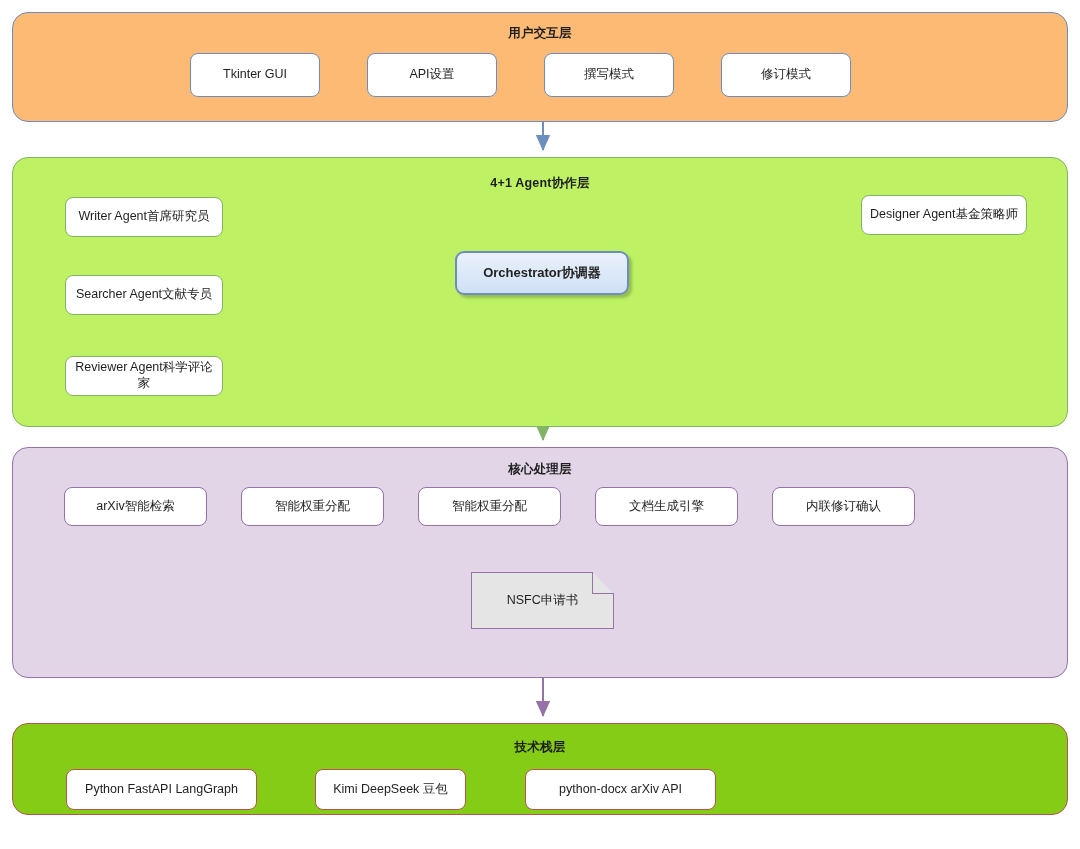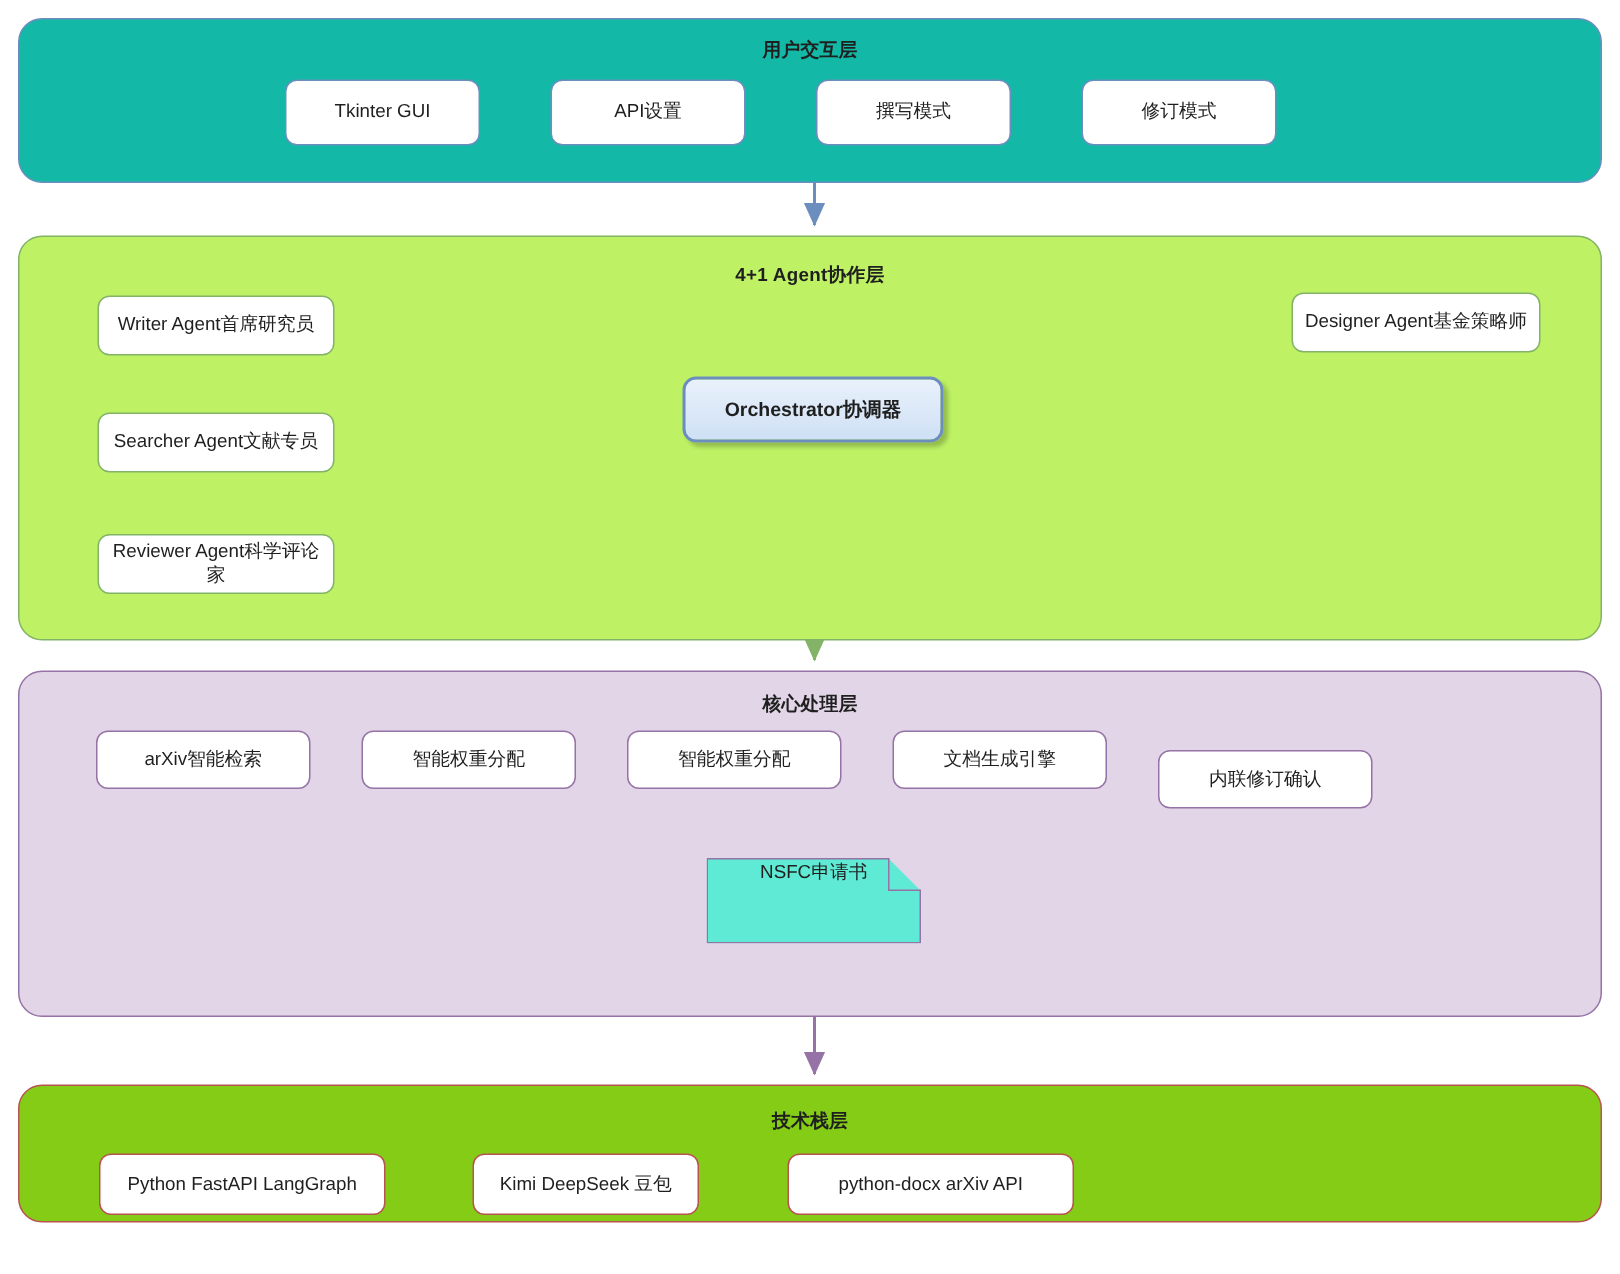--- a/index.html
+++ b/index.html
@@ -31,21 +31,21 @@
     left: 0;
     right: 0;
     text-align: center;
     font-weight: bold;
     font-size: 12.5px;
     color: #1f1f1f;
     letter-spacing: .2px;
   }
 
   .layer-ui      { left:12px;  top:12px;  width:1056px; height:110px;
-                   background:#14b8a6; border:1.6px solid #6c8ebf; }
+                   background:#fdba74; border:1.6px solid #6c8ebf; }
   .layer-agent   { left:12px;  top:157px; width:1056px; height:270px;
                    background:#bef264; border:1.6px solid #82b366; }
   .layer-core    { left:12px;  top:447px; width:1056px; height:231px;
                    background:#e1d5e7; border:1.6px solid #9673a6; }
   .layer-tech    { left:12px;  top:723px; width:1056px; height:92px;
                    background:#84cc16; border:1.6px solid #b85450; }
 
   
   .node {
     position: absolute;
@@ -74,24 +74,24 @@
     background: linear-gradient(180deg, #e9f1fb 0%, #cfe0f5 100%);
     font-weight: bold;
     font-size: 13px;
     box-shadow: 3px 3px 3px rgba(0,0,0,0.22);
   }
 
   
   .doc {
     position: absolute;
     box-sizing: border-box;
-    background: #5eead4;
+    background: #e5e5e5;
     border: 1.3px solid #9673a6;
     display: flex;
-    align-items: flex-start;
+    align-items: center;
     justify-content: center;
     font-size: 12.5px;
     color: #1f1f1f;
     clip-path: polygon(0 0, calc(100% - 22px) 0, 100% 22px, 100% 100%, 0 100%);
   }
   .doc-fold {
     position: absolute;
     top: 0;
     right: 0;
     width: 22px;
@@ -213,21 +213,21 @@
   </div>
   <div class="node rounded n-core" style="left:241px; top:487px; width:143px; height:39px;">
     <span>智能权重分配</span>
   </div>
   <div class="node rounded n-core" style="left:418px; top:487px; width:143px; height:39px;">
     <span>智能权重分配</span>
   </div>
   <div class="node rounded n-core" style="left:595px; top:487px; width:143px; height:39px;">
     <span>文档生成引擎</span>
   </div>
-  <div class="node rounded n-core" style="left:772px; top:487px; width:143px; height:39px;margin-top:13px;">
+  <div class="node rounded n-core" style="left:772px; top:487px; width:143px; height:39px;">
     <span>内联修订确认</span>
   </div>
 
   <div class="doc-wrap" style="left:471px; top:572px; width:143px; height:57px;">
     <div class="doc" style="left:0; top:0; width:143px; height:57px;">
       <span>NSFC申请书</span>
     </div>
     <div class="doc-fold"></div>
   </div>
 

